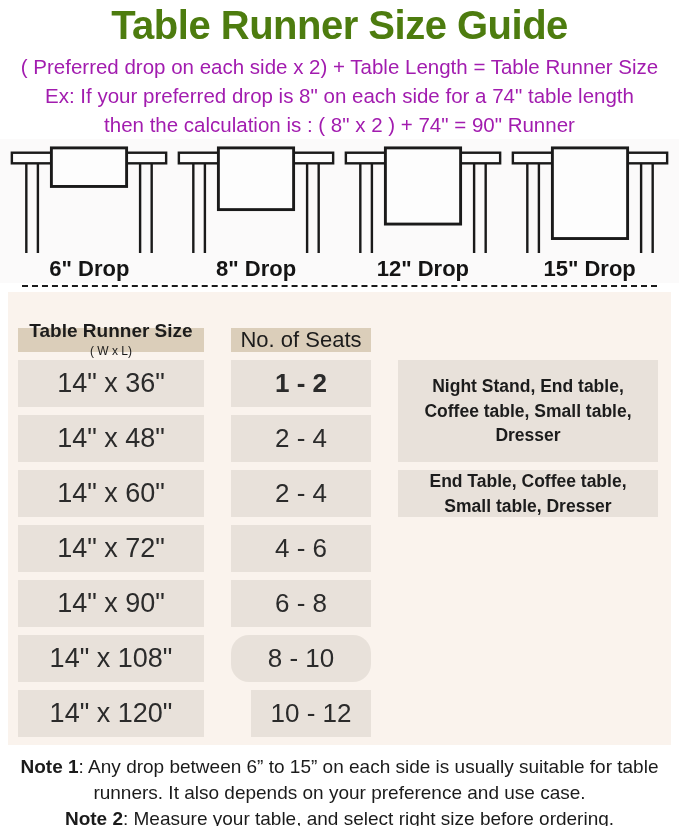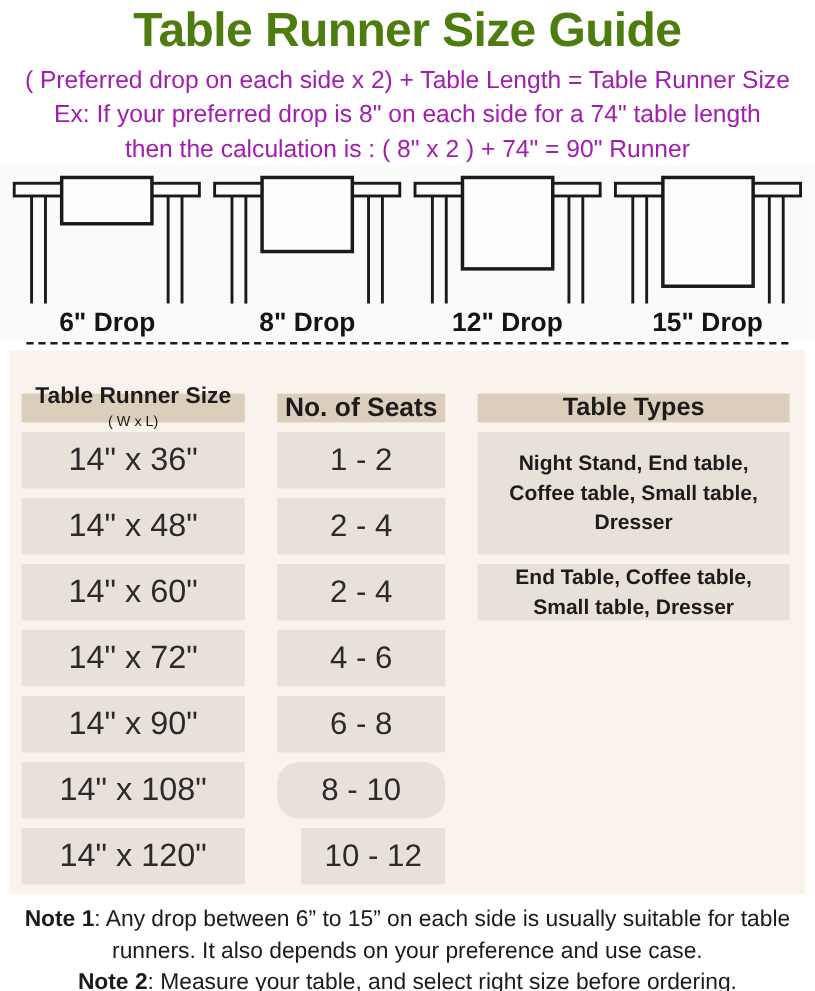--- a/index.html
+++ b/index.html
@@ -64,21 +64,21 @@
   .cell {
     display: flex;
     flex-direction: column;
     align-items: center;
     justify-content: center;
     text-align: center;
   }
   .hcell { background: #dbceba; color: #1c1c1c; margin-top: 28px; }
   .hcell .h-main { font-weight: 700; font-size: 19px; line-height: 22px; }
   .hcell .h-sub  { font-weight: 400; font-size: 12px; line-height: 19px; }
-  .hcell.seats-h  { font-weight: 700; font-size: 22px; }
+  .hcell.seats-h  { font-weight: 400; font-size: 22px; }
   .hcell.types-h  { font-weight: 700; font-size: 21px; }
   .dcell {
     background: #e8e1da;
     font-size: 27px;
     font-weight: 400;
     color: #2b2b2b;
   }
   .seats-cell { font-size: 26px; }
   .tcell {
     background: #e8e1da;
@@ -162,31 +162,30 @@
 <hr class="dashed-divider">
 
 <div class="table-panel">
   <div class="size-grid">
 
     <div class="cell hcell" style="grid-column:1; grid-row:1;">
       <span class="h-main">Table Runner Size</span>
       <span class="h-sub">( W x L)</span>
     </div>
     <div class="cell hcell seats-h" style="grid-column:2; grid-row:1;">No. of Seats</div>
-    <div class="cell hcell types-h" style="grid-column:3; grid-row:1;">Table Types</div>
 
     <div class="cell dcell" style="grid-column:1; grid-row:2;">14" x 36"</div>
     <div class="cell dcell" style="grid-column:1; grid-row:3;">14" x 48"</div>
     <div class="cell dcell" style="grid-column:1; grid-row:4;">14" x 60"</div>
     <div class="cell dcell" style="grid-column:1; grid-row:5;">14" x 72"</div>
     <div class="cell dcell" style="grid-column:1; grid-row:6;">14" x 90"</div>
     <div class="cell dcell" style="grid-column:1; grid-row:7;">14" x 108"</div>
     <div class="cell dcell" style="grid-column:1; grid-row:8;">14" x 120"</div>
 
-    <div class="cell dcell seats-cell" style="grid-column:2; grid-row:2;">1 - 2</div>
+    <div class="cell dcell seats-cell" style="grid-column:2; grid-row:2;font-weight:bold;">1 - 2</div>
     <div class="cell dcell seats-cell" style="grid-column:2; grid-row:3;">2 - 4</div>
     <div class="cell dcell seats-cell" style="grid-column:2; grid-row:4;">2 - 4</div>
     <div class="cell dcell seats-cell" style="grid-column:2; grid-row:5;">4 - 6</div>
     <div class="cell dcell seats-cell" style="grid-column:2; grid-row:6;">6 - 8</div>
     <div class="cell dcell seats-cell" style="grid-column:2; grid-row:7;border-radius:18px;">8 - 10</div>
     <div class="cell dcell seats-cell" style="grid-column:2; grid-row:8;margin-left:20px;">10 - 12</div>
 
     <div class="cell tcell span-r1-2">Night Stand, End table, Coffee table, Small table, Dresser</div>
     <div class="cell tcell span-r3">End Table, Coffee table, Small table, Dresser</div>
 

